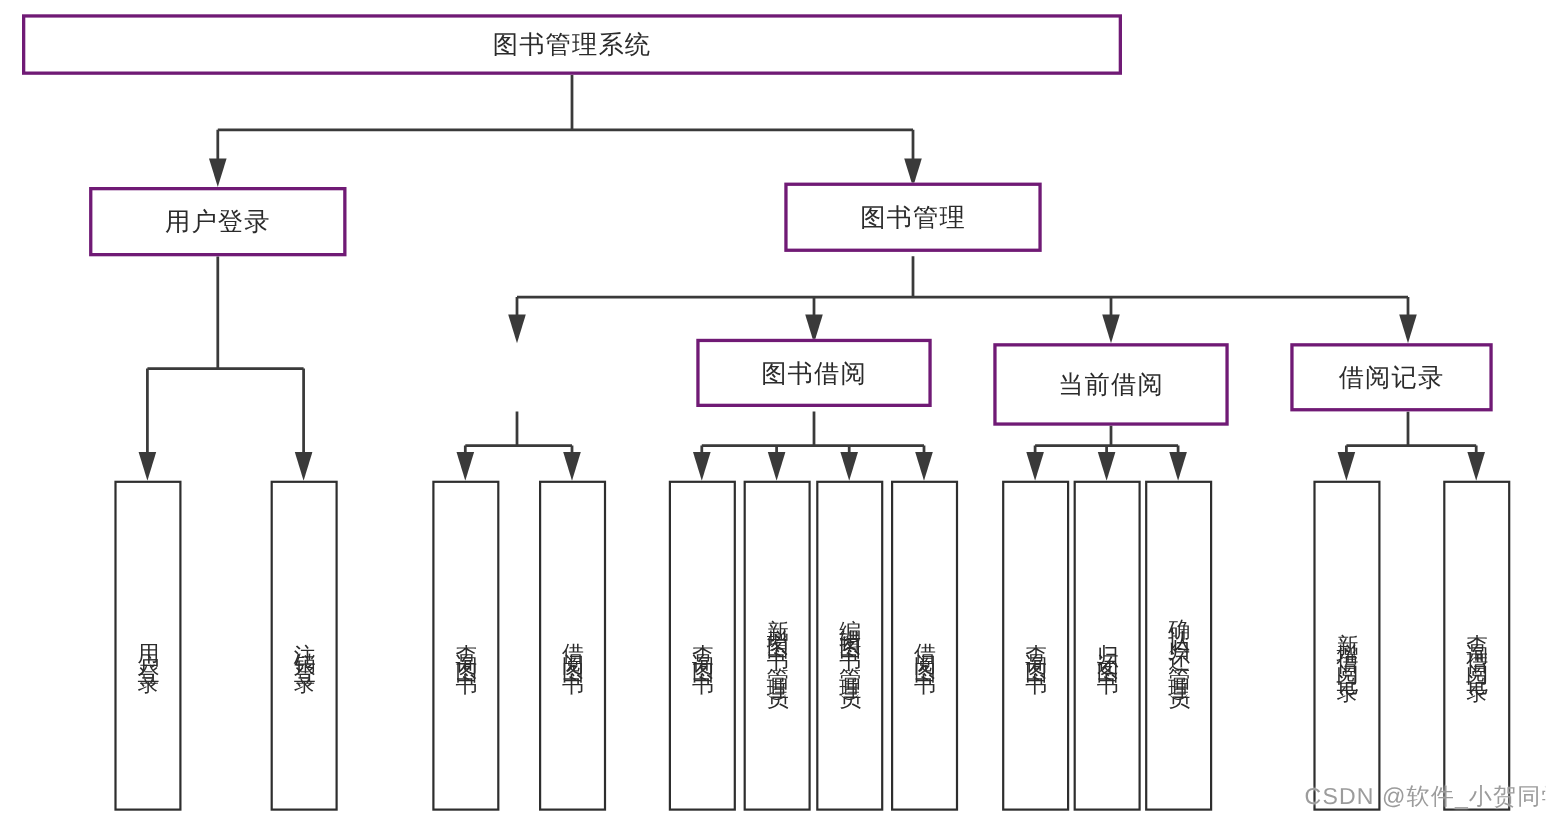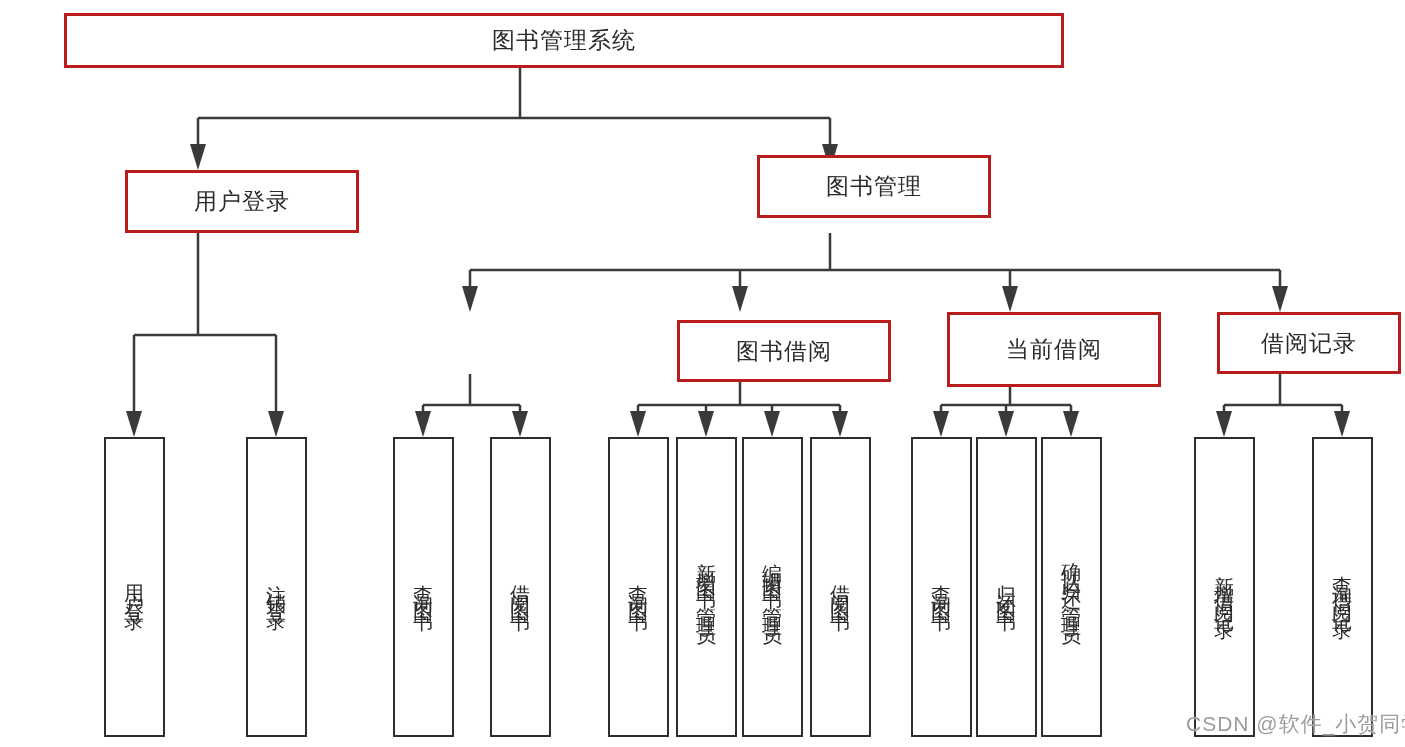--- a/index.html
+++ b/index.html
@@ -33,25 +33,24 @@
   .node {
     position: absolute;
     box-sizing: border-box;
     background: #ffffff;
     display: flex;
     align-items: center;
     justify-content: center;
     color: #2b2b2b;
   }
   .hbox {
-    border: 3px solid #b91c1c;
+    border: 3px solid #701a75;
     font-size: 23px;
     letter-spacing: 1px;
     white-space: nowrap;
-    margin-left: 44px;
   }
   .vbox {
     border: 2px solid #2e2e2e;
     font-size: 20px;
   }
   .vbox .txt {
     writing-mode: vertical-rl;
     text-orientation: mixed;
     letter-spacing: 9px;
     line-height: 1.2;
@@ -123,25 +122,25 @@
     </g>
   </svg>
 
   <div class="node hbox" style="left:20px; top:13px; width:1000px; height:55px;">
     <span class="txt">图书管理系统</span>
   </div>
 
   <div class="node hbox" style="left:81px; top:170px; width:234px; height:63px;">
     <span class="txt">用户登录</span>
   </div>
-  <div class="node hbox" style="left:713px; top:155px; width:234px; height:63px;text-align:center;">
+  <div class="node hbox" style="left:713px; top:166px; width:234px; height:63px;text-align:center;">
     <span class="txt">图书管理</span>
   </div>
 
-  <div class="node hbox" style="left:633px; top:320px; width:214px; height:62px;justify-content:center;">
+  <div class="node hbox" style="left:633px; top:308px; width:214px; height:62px;justify-content:center;">
     <span class="txt">图书借阅</span>
   </div>
   <div class="node hbox" style="left:903px; top:312px; width:214px; height:75px;">
     <span class="txt">当前借阅</span>
   </div>
   <div class="node hbox" style="left:1173px; top:312px; width:184px; height:62px;">
     <span class="txt">借阅记录</span>
   </div>
 
   <div class="node vbox" style="left:104px; top:437px; width:61px; height:300px;">

